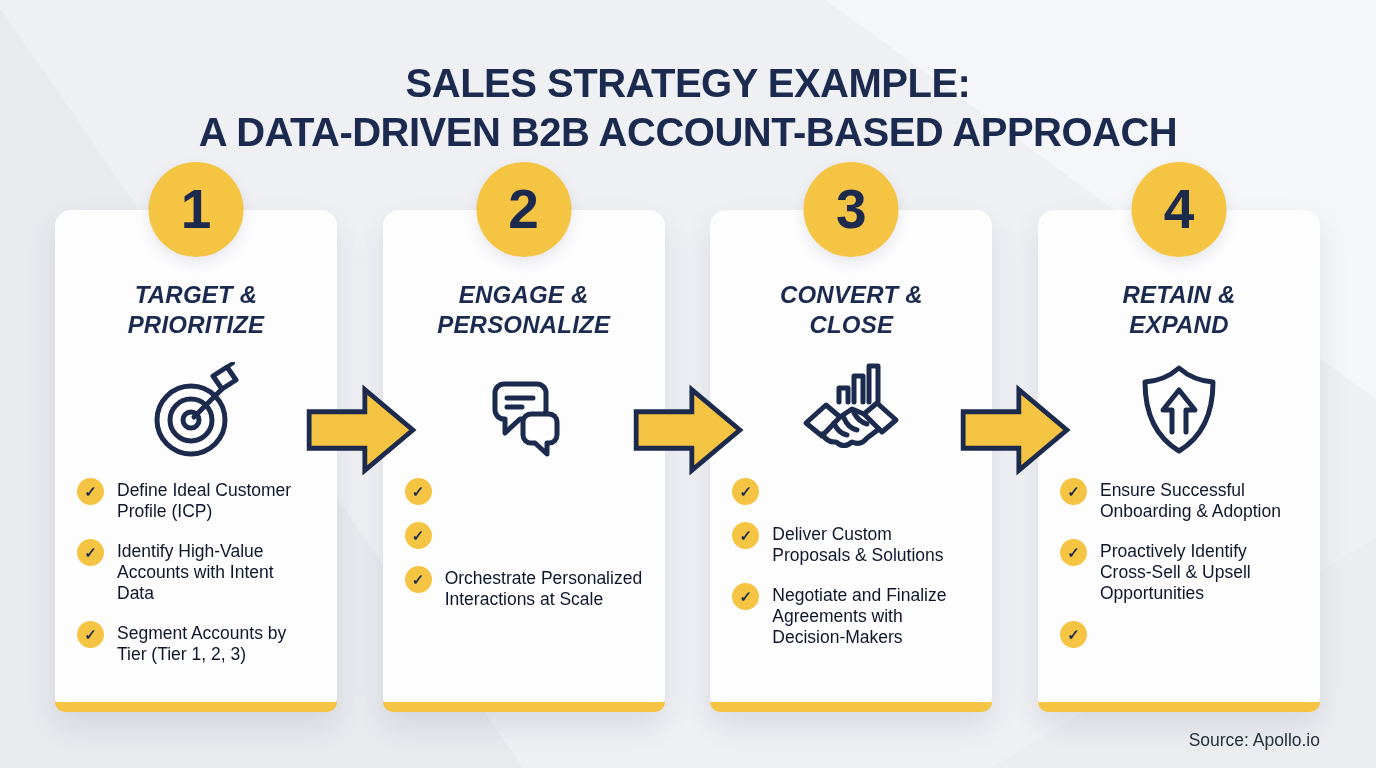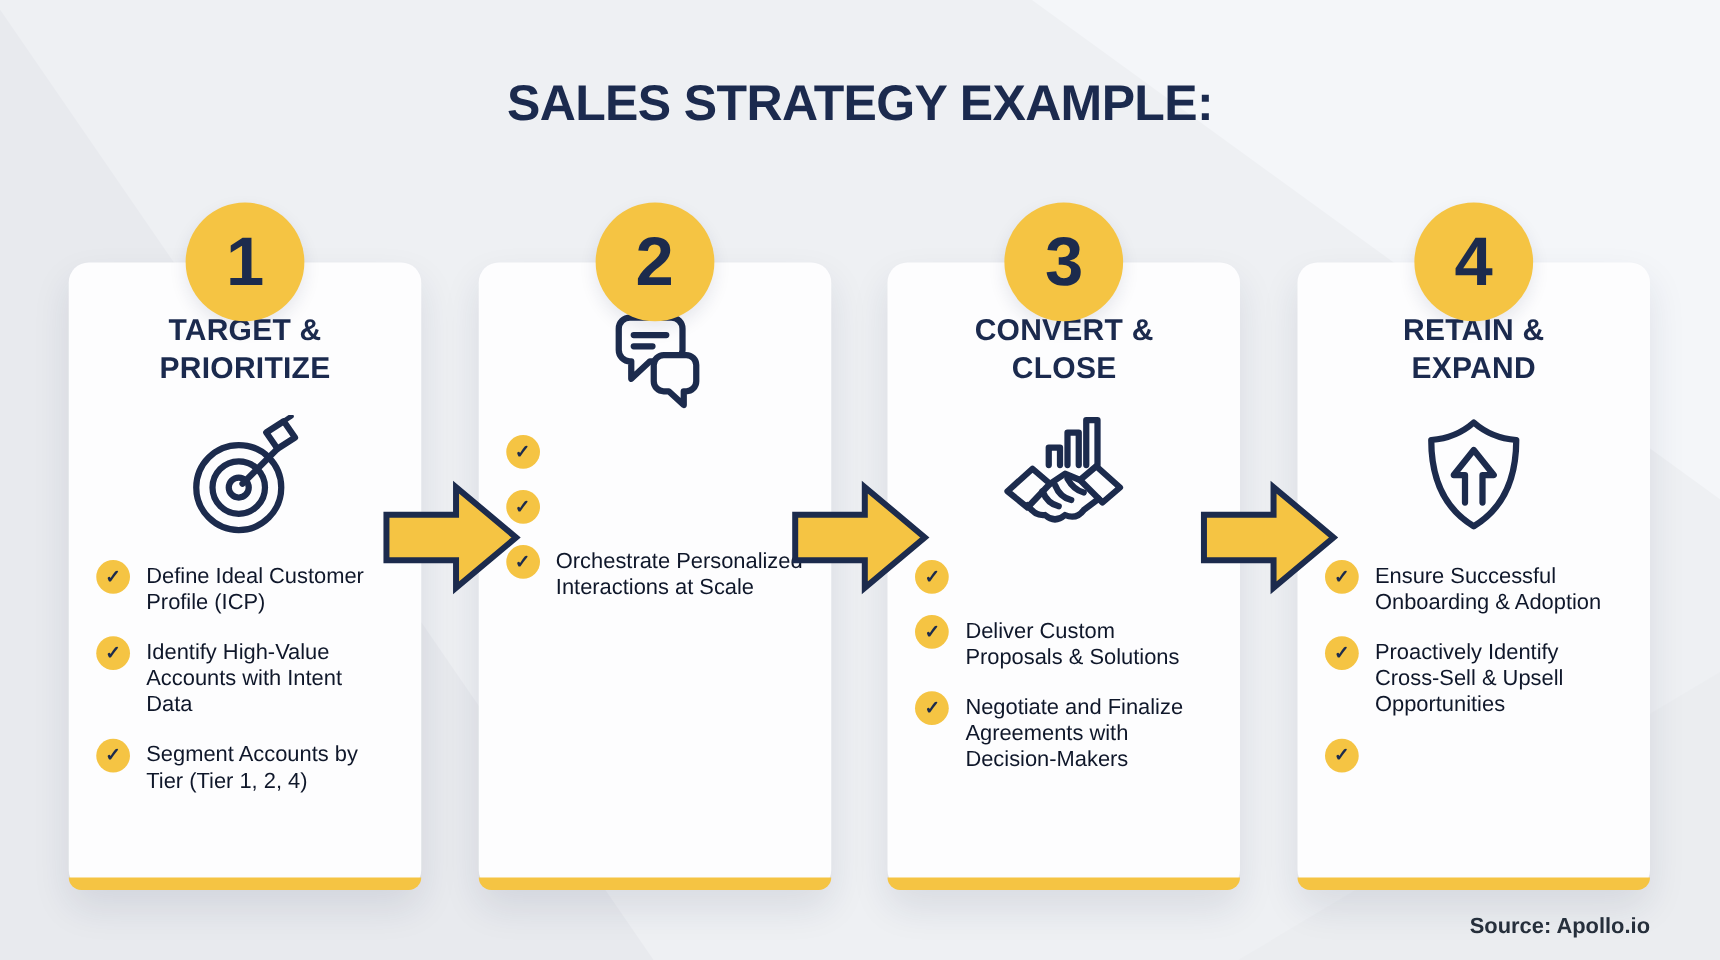--- a/index.html
+++ b/index.html
@@ -34,24 +34,25 @@
     position:absolute;top:-48px;left:50%;transform:translateX(-50%);
     width:95px;height:95px;border-radius:50%;
     background:#f5c443;
     display:flex;align-items:center;justify-content:center;
     box-shadow:0 6px 14px rgba(27,42,80,0.10);
   }
   .num-circle span{
     color:#1c2b4d;font-size:55px;font-weight:bold;line-height:1;
   }
   .card-title{
-    margin:40px 10px 0;height:60px;
+    margin:70px 10px 0;height:60px;
     text-align:center;white-space:pre-line;
     color:#1b2a4e;font-size:24px;line-height:30px;font-weight:bold;
     letter-spacing:0.2px;
+    font-style:italic;
   }
   .icon-wrap{
     margin-top:22px;height:100px;
     display:flex;align-items:center;justify-content:center;
   }
   .icon-wrap svg{width:100px;height:100px;}
   .step-icon{fill:none;stroke:#1c2b4d;stroke-width:5;stroke-linecap:round;stroke-linejoin:round;}
 
   ul.checklist{
     list-style:none;margin:16px 0 0;padding:0 18px 0 22px;
@@ -76,31 +77,31 @@
   }
 
   .flow-arrow{position:absolute;width:118px;height:96px;z-index:5;}
   .flow-arrow svg{width:100%;height:100%;display:block;}
   #arrow-1{left:302px;top:382px;}
   #arrow-2{left:629px;top:382px;}
   #arrow-3{left:956px;top:382px;}
 
   .source-credit{
     position:absolute;top:730px;right:56px;z-index:2;
-    font-size:17.5px;color:#27303c;font-weight:bold;
+    font-size:17.5px;color:#27303c;
   }
 </style>
 </head>
 <body>
 
 <div class="bg-shape bg-shape-left"></div>
 <div class="bg-shape bg-shape-topright"></div>
 <div class="bg-shape bg-shape-right"></div>
 
-<h1 class="main-title"><span>SALES STRATEGY EXAMPLE:</span><br></h1>
+<h1 class="main-title"><span>SALES STRATEGY EXAMPLE:</span><br><span>A DATA-DRIVEN B2B ACCOUNT-BASED APPROACH</span></h1>
 
 <div class="cards">
 
   <section class="card">
     <div class="num-circle">
         <span>1</span>
       </div>
     <h2 class="card-title">TARGET &amp;
 PRIORITIZE</h2>
     <div class="icon-wrap">
@@ -121,30 +122,32 @@
         </li>
       <li>
           <span class="check">✓</span>
           <span class="item-text">Identify High-Value
 Accounts with Intent
 Data</span>
         </li>
       <li>
           <span class="check">✓</span>
           <span class="item-text">Segment Accounts by
-Tier (Tier 1, 2, 4)</span>
+Tier (Tier 1, 2, 3)</span>
         </li>
     </ul>
     <div class="card-footer-bar"></div>
   </section>
 
   <section class="card">
     <div class="num-circle">
         <span>2</span>
       </div>
+    <h2 class="card-title">ENGAGE &amp;
+PERSONALIZE</h2>
     <div class="icon-wrap">
       <svg viewBox="0 0 100 100" class="step-icon" aria-hidden="true">
         <path d="M30,22 h33 a9,9 0 0 1 9,9 v17 a9,9 0 0 1 -9,9 H46 l-15,14 V57 h-1 a9,9 0 0 1 -9,-9 V31 a9,9 0 0 1 9,-9 Z"></path>
         <path d="M33,36 h26 M33,45 h15"></path>
         <path fill="#fdfdfe" d="M57,52 h18 a8,8 0 0 1 8,8 v13 a8,8 0 0 1 -8,8 h-2 v11 l-12,-11 h-4 a8,8 0 0 1 -8,-8 V60 a8,8 0 0 1 8,-8 Z"></path>
       </svg>
     </div>
     <ul class="checklist">
       <li>
           <span class="check">✓</span>

